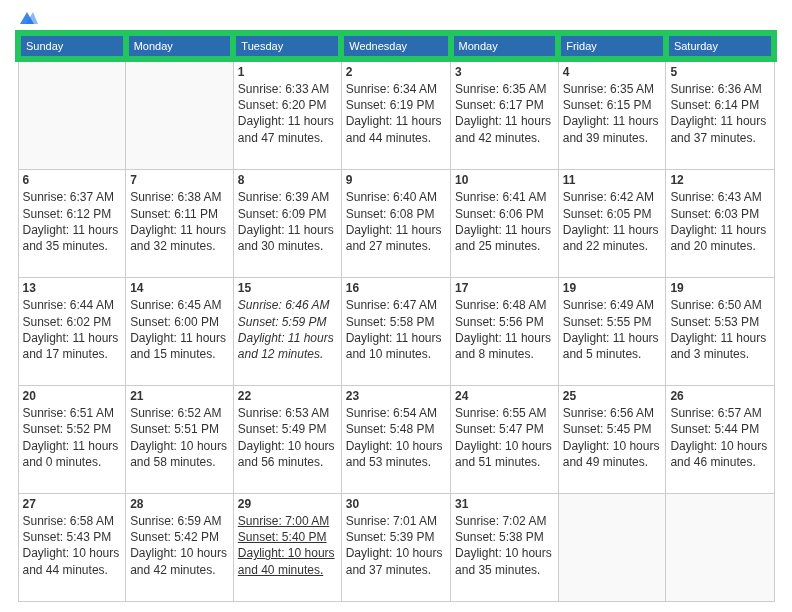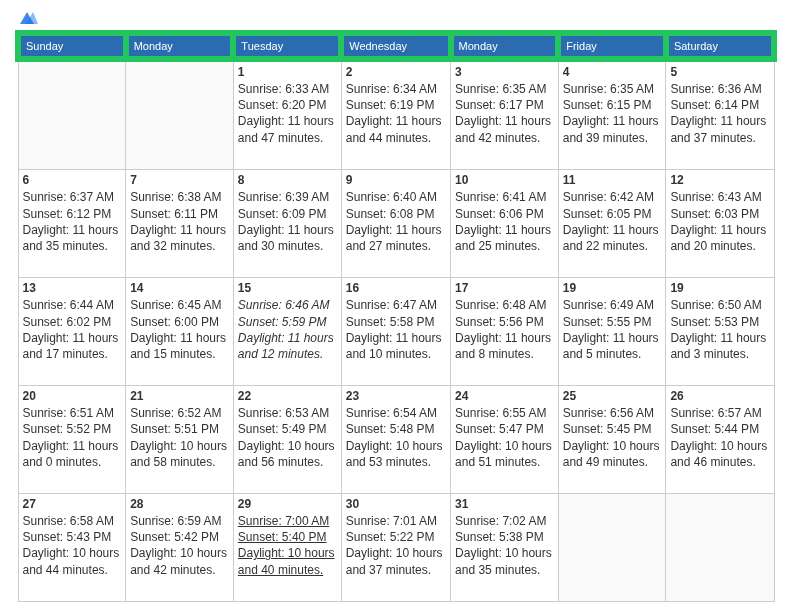--- a/index.html
+++ b/index.html
@@ -294,21 +294,21 @@
           </td>
           <td>
             <span class="day-number">29</span>
             <div class="day-info" style="white-space: pre-line; text-decoration: underline;">Sunrise: 7:00 AM
 Sunset: 5:40 PM
 Daylight: 10 hours and 40 minutes.</div>
           </td>
           <td>
             <span class="day-number">30</span>
             <div class="day-info" style="white-space: pre-line;">Sunrise: 7:01 AM
-Sunset: 5:22 PM
+Sunset: 5:39 PM
 Daylight: 10 hours and 37 minutes.</div>
           </td>
           <td>
             <span class="day-number">31</span>
             <div class="day-info" style="white-space: pre-line;">Sunrise: 7:02 AM
 Sunset: 5:38 PM
 Daylight: 10 hours and 35 minutes.</div>
           </td>
           <td class="empty"></td>
           <td class="empty"></td>

